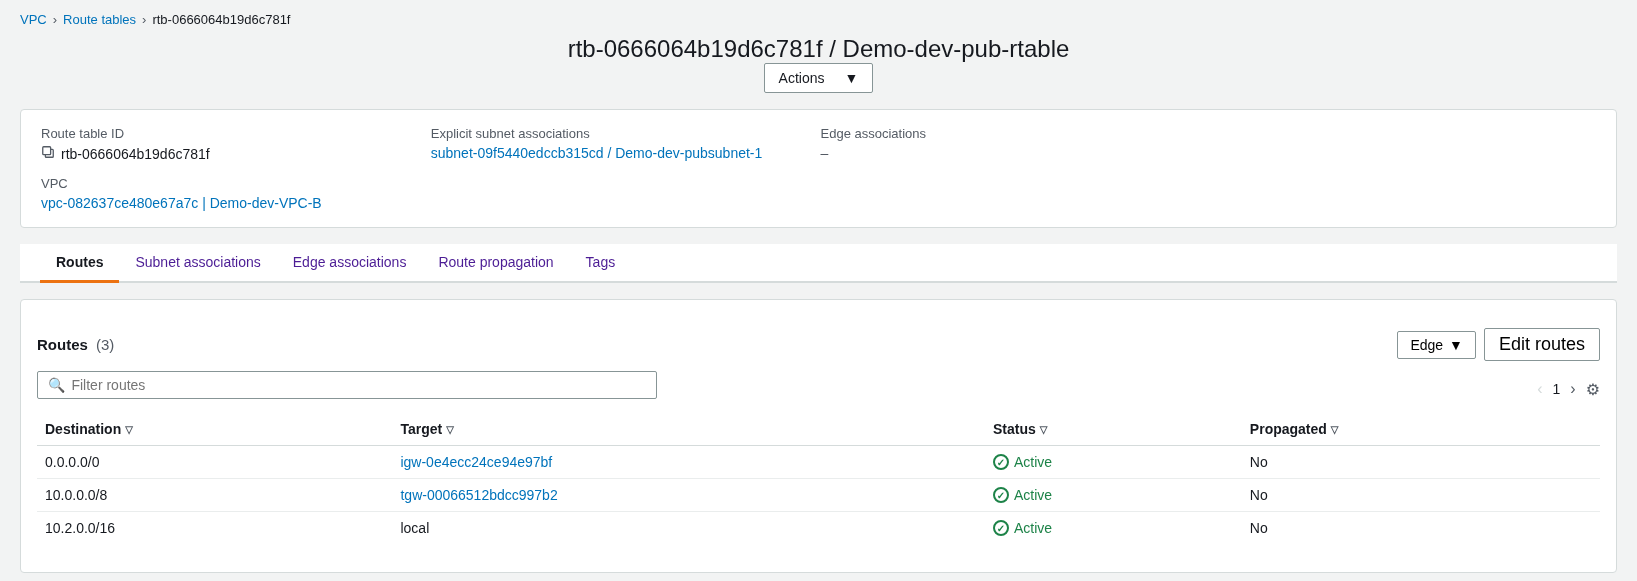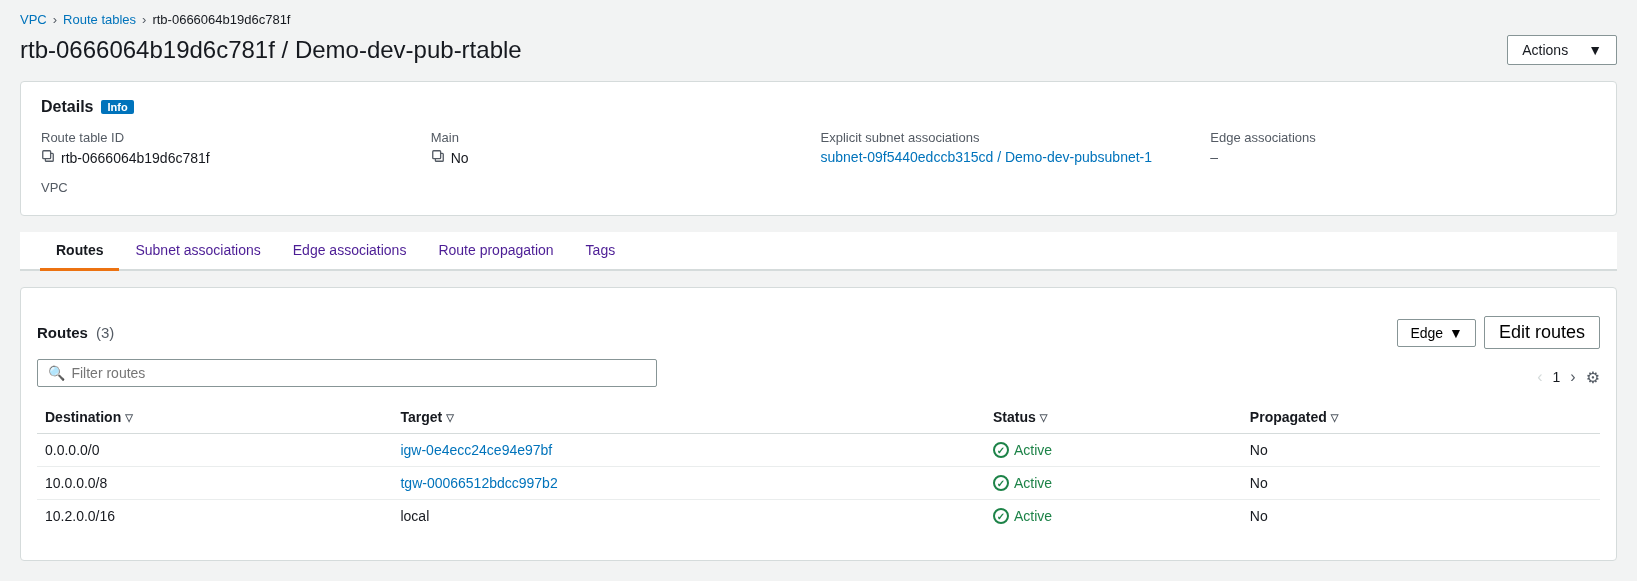--- a/index.html
+++ b/index.html
@@ -28,20 +28,21 @@
       color: #545b64;
     }
     .breadcrumb-current {
       color: #16191f;
     }
     .page-header {
       display: flex;
       align-items: center;
       justify-content: space-between;
       margin-bottom: 16px;
+      flex-direction: column;
     }
     .page-title {
       font-size: 24px;
       font-weight: 500;
       color: #16191f;
     }
     .actions-btn {
       display: flex;
       align-items: center;
       gap: 20px;
@@ -285,50 +286,37 @@
 
   <div class="page-header">
     <h1 class="page-title">rtb-0666064b19d6c781f / Demo-dev-pub-rtable</h1>
     <button class="actions-btn">
       <span>Actions</span>
       <span>▼</span>
     </button>
   </div>
 
   <div class="card">
-    <div class="card-header">
-      <span class="card-title">Details</span>
-      <span class="info-badge">Info</span>
-    </div>
     <div class="details-grid">
       <div class="detail-section">
         <div class="detail-label">Route table ID</div>
         <div class="detail-value">
           <span style="cursor:pointer;">
             <svg width="14" height="14" viewBox="0 0 16 16" fill="none" xmlns="http://www.w3.org/2000/svg">
               <rect x="5" y="5" width="9" height="9" rx="1" stroke="#545b64" stroke-width="1.5" fill="none"></rect>
               <rect x="2" y="2" width="9" height="9" rx="1" stroke="#545b64" stroke-width="1.5" fill="white"></rect>
             </svg>
           </span>
           <span>rtb-0666064b19d6c781f</span>
         </div>
         <div class="vpc-section">
           <div class="detail-label">VPC</div>
-        </div>
-      </div>
-      <div class="detail-section">
-        <div class="detail-label">Main</div>
-        <div class="detail-value">
-          <span style="cursor:pointer;">
-            <svg width="14" height="14" viewBox="0 0 16 16" fill="none" xmlns="http://www.w3.org/2000/svg">
-              <rect x="5" y="5" width="9" height="9" rx="1" stroke="#545b64" stroke-width="1.5" fill="none"></rect>
-              <rect x="2" y="2" width="9" height="9" rx="1" stroke="#545b64" stroke-width="1.5" fill="white"></rect>
-            </svg>
-          </span>
-          <span>No</span>
+          <div class="detail-value">
+            <a href="#">vpc-082637ce480e67a7c | Demo-dev-VPC-B</a>
+          </div>
         </div>
       </div>
       <div class="detail-section">
         <div class="detail-label">Explicit subnet associations</div>
         <div class="detail-value">
           <a href="#">subnet-09f5440edccb315cd / Demo-dev-pubsubnet-1</a>
         </div>
       </div>
       <div class="detail-section">
         <div class="detail-label">Edge associations</div>

